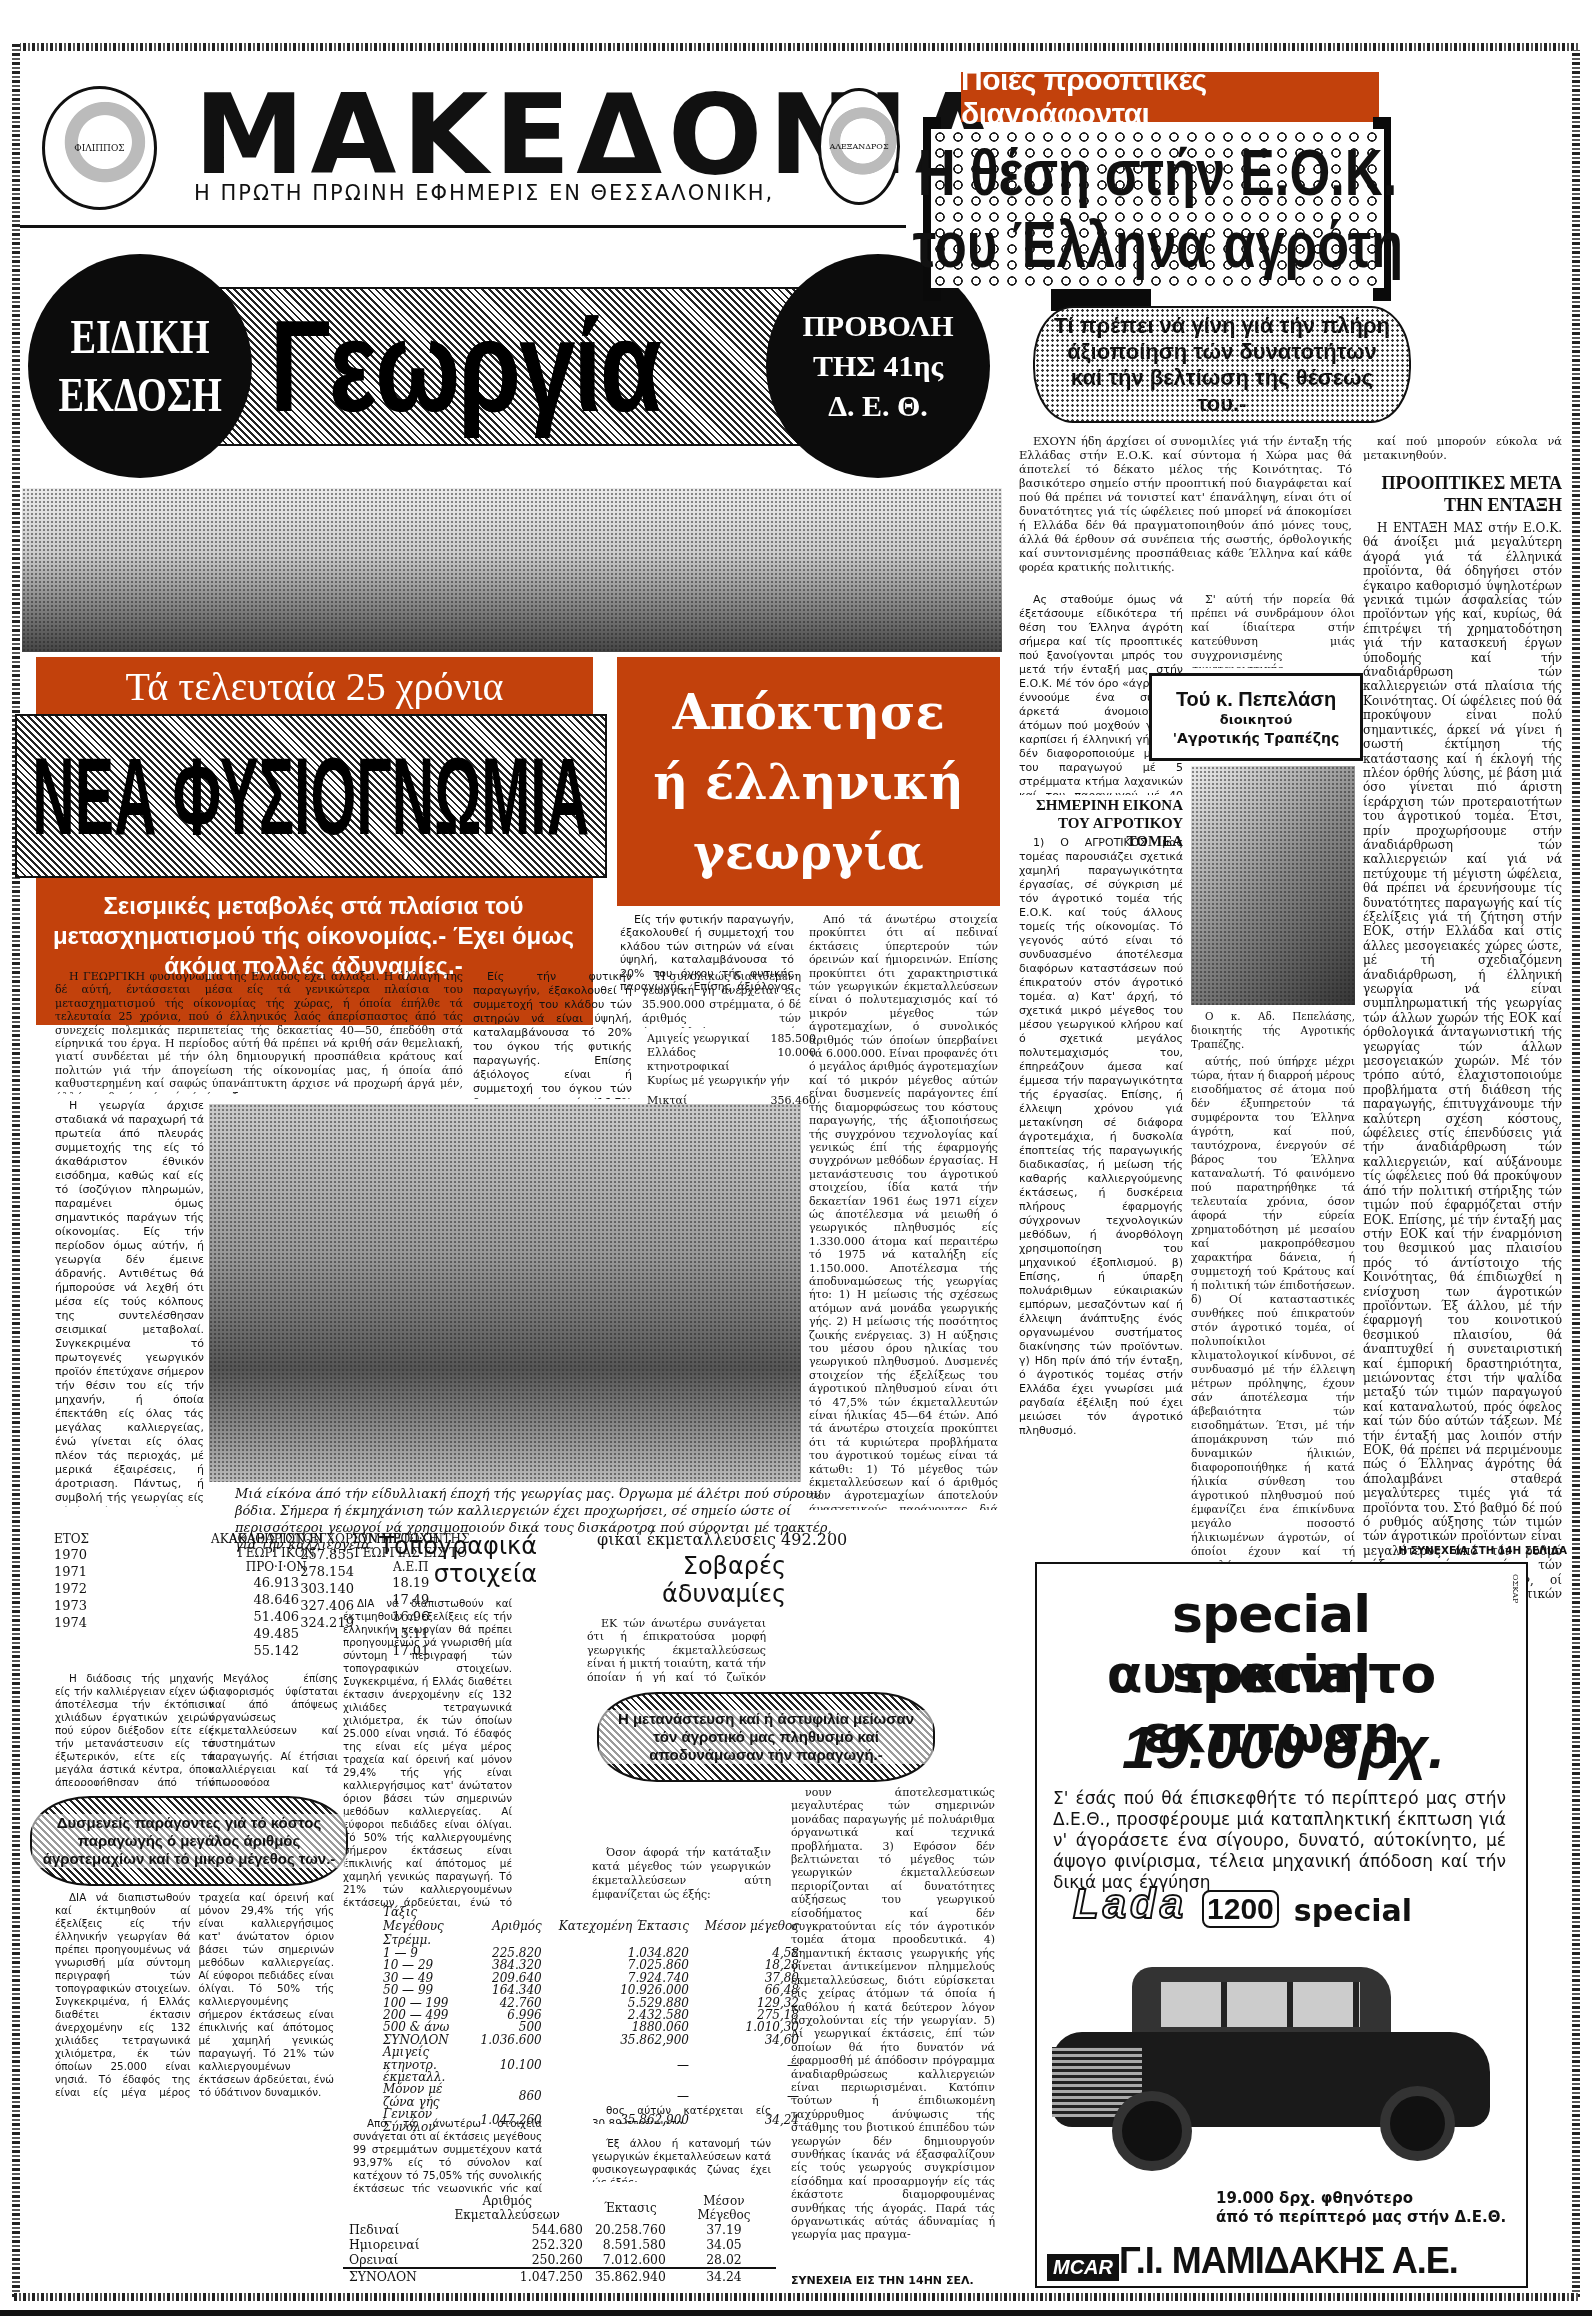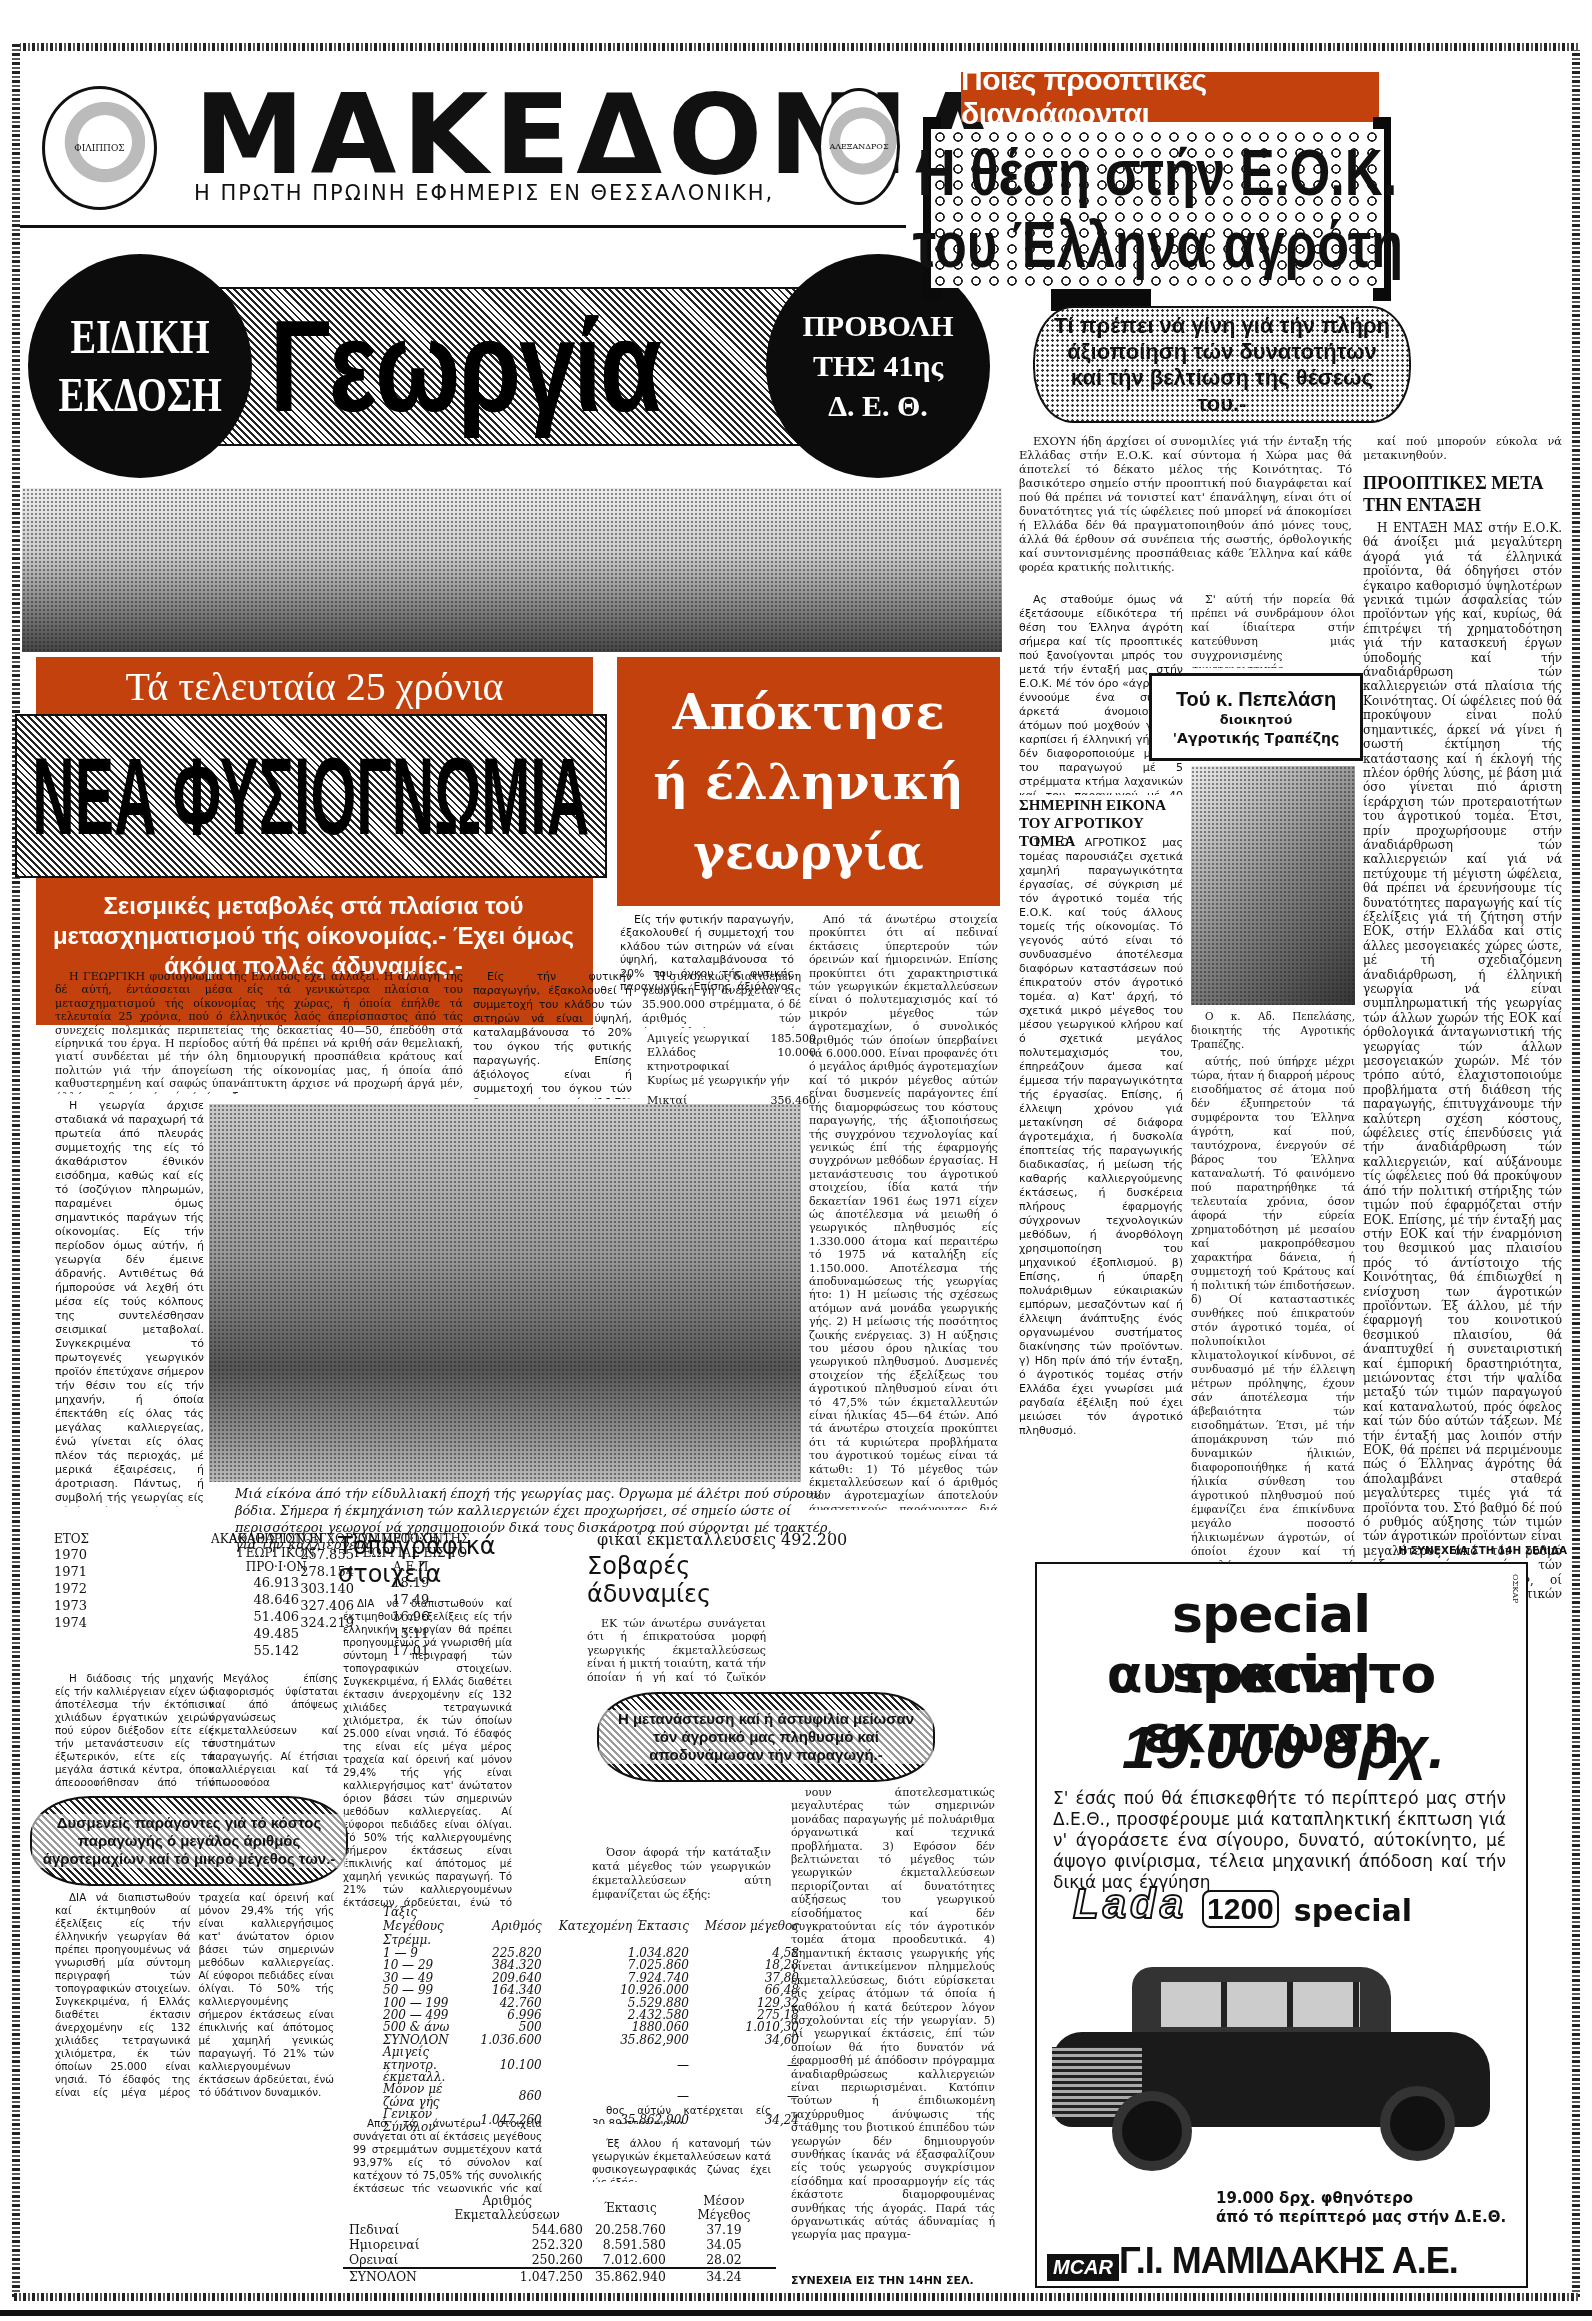--- a/index.html
+++ b/index.html
@@ -23,21 +23,21 @@
   .photo { position:absolute; background: linear-gradient(180deg,#bbb,#777 40%,#555 70%,#999); overflow:hidden; }
   .photo::after { content:""; position:absolute; inset:0; background-image: radial-gradient(#222 1px, transparent 1.6px); background-size: 4px 4px; opacity:.5; }
   .caption { position:absolute; font-size: 13px; line-height: 17px; }
   .tbl { position:absolute; font-size: 13px; line-height: 17px; }
   .tbl td, .tbl th { padding: 0 6px; }
   .tbl th { font-weight: normal; font-size: 12px; line-height: 14px; }
   .right { text-align: right; }
   .center { text-align: center; }
   .it { font-style: italic; margin-left: 24px; }
   .boldsans { font-family:"DejaVu Sans",sans-serif; font-weight:bold; }
-  .subhead { position:absolute; font-family:"Liberation Serif",serif; font-weight:bold; font-size: 21px; line-height: 24px; text-align:left; }
+  .subhead { position:absolute; font-family:"Liberation Serif",serif; font-weight:bold; font-size: 21px; line-height: 24px; text-align:right; }
   .oval { position:absolute; border:2px solid #111; border-radius: 60px / 40px; display:flex; align-items:center; justify-content:center; text-align:center; }
   .oval span { background: rgba(255,255,255,0); }
 </style>
 </head>
 <body>
 
 <div class="rope-h" style="left:14px; top:43px; width:1564px;"></div>
 <div class="rope-v" style="left:12px; top:43px; height:2254px;"></div>
 <div class="rope-v" style="left:1572px; top:50px; height:2247px;"></div>
 <div class="rope-h" style="left:14px; top:2293px; width:1564px;"></div>

